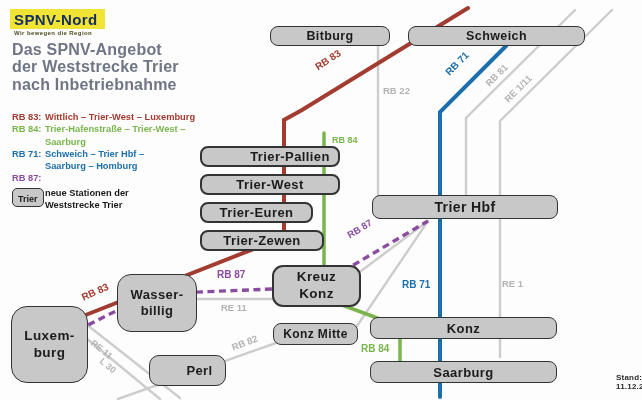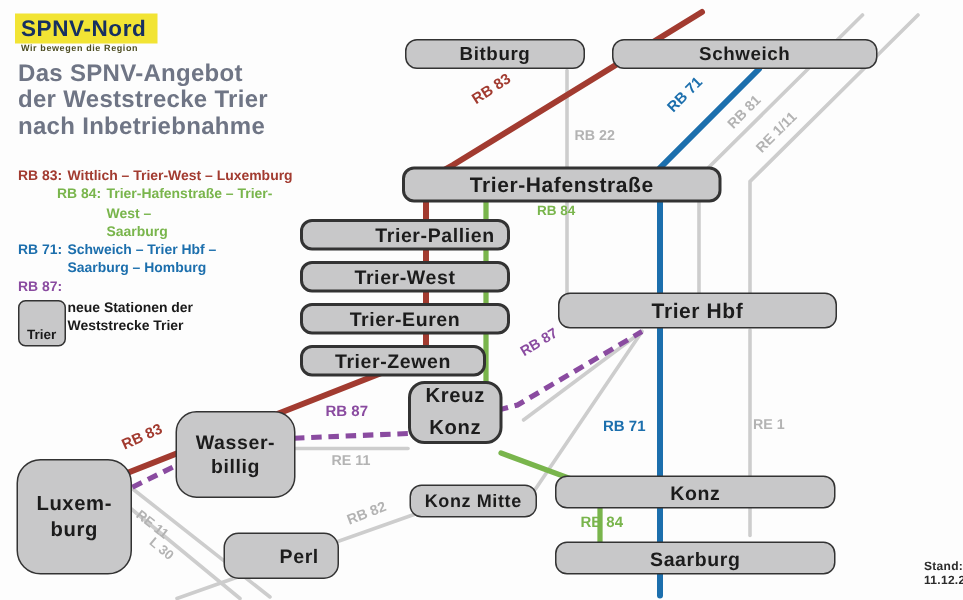--- a/index.html
+++ b/index.html
@@ -24,30 +24,30 @@
     position:absolute; left:12px; top:41px; z-index:5;
     font-size:16px; font-weight:bold; color:#6f7585; line-height:17.4px; letter-spacing:.2px;
   }
 
   
   .legend { position:absolute; left:12px; top:111px; width:186px; z-index:5;
     font-size:9.3px; font-weight:bold; line-height:12.3px; }
   .legend .row { display:flex; align-items:flex-start; }
   .legend .lab { width:33px; flex:0 0 33px; }
   .c-rb83 { color:#a23b30; }
-  .c-rb84 { color:#79b54c;margin-left:26px; }
+  .c-rb84 { color:#79b54c; }
   .c-rb71 { color:#1c6fad; }
   .c-rb87 { color:#8a4ba0; }
   .c-black { color:#1a1a1a; }
   .c-gray { color:#b3b3b3; }
   .legend .trier-row { margin-top:2px; align-items:center0; }
   .trier-chip {
     display:inline-block; background:#c8c8c9; border:1.5px solid #333;
     border-radius:5px; font-size:9px; font-weight:bold; color:#1a1a1a;
-    padding:16px 5px 1px 5px; margin-top:1px;
+    padding:4px 5px 1px 5px; margin-top:1px;
   }
 
   
   .station {
     position:absolute; z-index:3; background:#c8c8c9; border:2px solid #333;
     border-radius:8px; display:flex; flex-direction:column;
     align-items:center; justify-content:center;
     color:#1c1c1c; letter-spacing:.4px; text-align:center;
   }
   .station.std { font-weight:bold; font-size:12.5px; border-width:1.6px; }
@@ -134,39 +134,36 @@
       </span>
     </div>
   </div>
 
   <div class="station std" style="left:270px;top:26px;width:120px;height:20px;">
       <span>Bitburg</span>
     </div>
   <div class="station std" style="left:408px;top:26px;width:177px;height:20px;">
       <span>Schweich</span>
     </div>
-  <div class="station new" style="left:268px;top:111px;width:213px;height:24px;font-size:14px;">
-      <span>Trier-Hafenstraße</span>
-    </div>
   <div class="station new" style="left:200px;top:146px;width:140px;height:21px;padding-left:40px;">
       <span>Trier-Pallien</span>
     </div>
   <div class="station new" style="left:200px;top:174px;width:140px;height:21px;">
       <span>Trier-West</span>
     </div>
-  <div class="station new" style="left:200px;top:202px;width:140px;height:21px;">
+  <div class="station new" style="left:200px;top:202px;width:113px;height:21px;">
       <span>Trier-Euren</span>
     </div>
   <div class="station new" style="left:200px;top:230px;width:124px;height:21px;">
       <span>Trier-Zewen</span>
     </div>
   <div class="station std" style="left:372px;top:195px;width:186px;height:24px;font-size:14px;">
       <span>Trier Hbf</span>
     </div>
-  <div class="station new" style="left:272px;top:254px;width:63px;height:42px;font-size:13.5px;border-radius:11px;justify-content:space-between;">
+  <div class="station new" style="left:272px;top:265px;width:89px;height:42px;font-size:13.5px;border-radius:11px;">
     <span class="l2">Kreuz</span>
     <span class="l2">Konz</span>
   </div>
   <div class="station std" style="left:273px;top:323px;width:85px;height:22px;font-size:12px;">
       <span>Konz Mitte</span>
     </div>
   <div class="station std" style="left:370px;top:317px;width:187px;height:22px;font-size:13px;">
       <span>Konz</span>
     </div>
   <div class="station std" style="left:370px;top:361px;width:187px;height:22px;font-size:13px;">

